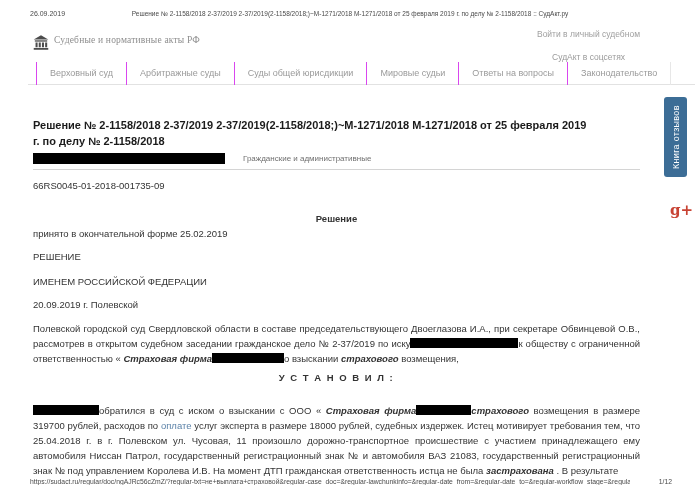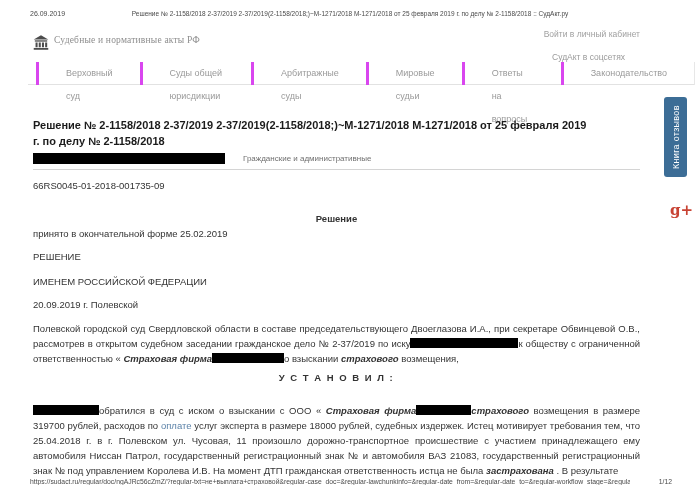--- a/index.html
+++ b/index.html
@@ -29,22 +29,22 @@
   .login-link { position:absolute; right:0; top:1px; font-size:8.5px; color:#a0a0a0; text-decoration:none; cursor:pointer; }
   .socials-link { position:absolute; right:15px; top:24px; font-size:8.5px; color:#9a9a9a; text-decoration:none; cursor:pointer; }
   
   .nav {
     position:absolute; top:62px; left:28px; right:5px; height:23px;
     border-bottom:1px solid #e2e2e2; display:flex; align-items:center;
     padding-left:8px;
   }
   .nav-item {
     font-size:9px; color:#9a9a9a; text-decoration:none; cursor:pointer;
-    padding:0 27px; height:23px; line-height:23px;
-    border-left:3px solid #d946ef;
+    padding:0 13px; height:23px; line-height:23px;
+    border-left:1px solid #d946ef;
   }
   .nav-item:last-child { border-right:1px solid #e7e7e7; }
   
   .feedback-tab {
     position:absolute; top:97px; right:13px; width:23px; height:80px;
     background:#3c6d96; border-radius:3px; color:#fff; font-size:9px;
     writing-mode:vertical-rl; transform:rotate(180deg);
     display:flex; align-items:center; justify-content:center;
     text-decoration:none; cursor:pointer; letter-spacing:.3px;
   }
@@ -96,28 +96,28 @@
           <rect x="2.5" y="7" width="17" height="1.8" fill="#4c4c4c"></rect>
           <rect x="3.5" y="10" width="2.8" height="6.5" fill="#4c4c4c"></rect>
           <rect x="7.9" y="10" width="2.8" height="6.5" fill="#4c4c4c"></rect>
           <rect x="12.3" y="10" width="2.8" height="6.5" fill="#4c4c4c"></rect>
           <rect x="16.7" y="10" width="2.8" height="6.5" fill="#4c4c4c"></rect>
           <rect x="1" y="17.5" width="20" height="2.5" fill="#4c4c4c"></rect>
         </svg>
       </span>
       <span class="logo-text">Судебные и нормативные акты РФ</span>
     </a>
-    <a class="login-link">Войти в личный кабинет</a>
+    <a class="login-link">Войти в личный судебном</a>
     <a class="socials-link">СудАкт в соцсетях</a>
   </div>
 
   <nav class="nav">
     <a class="nav-item">Верховный суд</a>
+    <a class="nav-item">Арбитражные суды</a>
     <a class="nav-item">Суды общей юрисдикции</a>
-    <a class="nav-item">Арбитражные суды</a>
     <a class="nav-item">Мировые судьи</a>
     <a class="nav-item">Ответы на вопросы</a>
     <a class="nav-item">Законодательство</a>
   </nav>
 
   <a class="feedback-tab">Книга отзывов</a>
   <a class="gplus">g+</a>
 
   <main class="doc">
     <h1 class="doc-title">Решение № 2-1158/2018 2-37/2019 2-37/2019(2-1158/2018;)~М-1271/2018 М-1271/2018 от 25 февраля 2019

